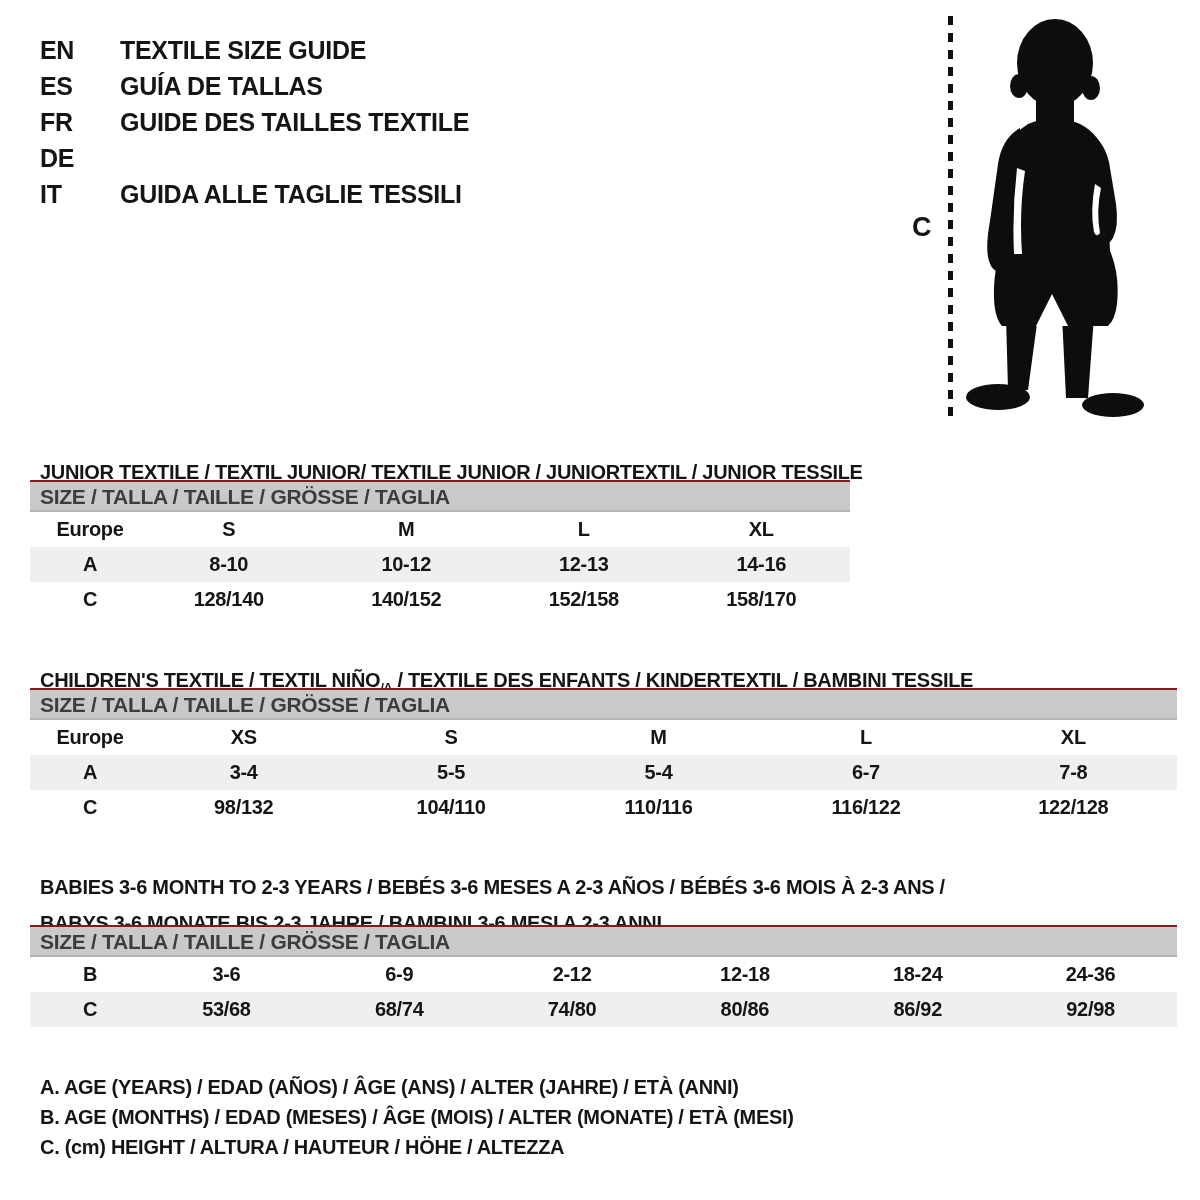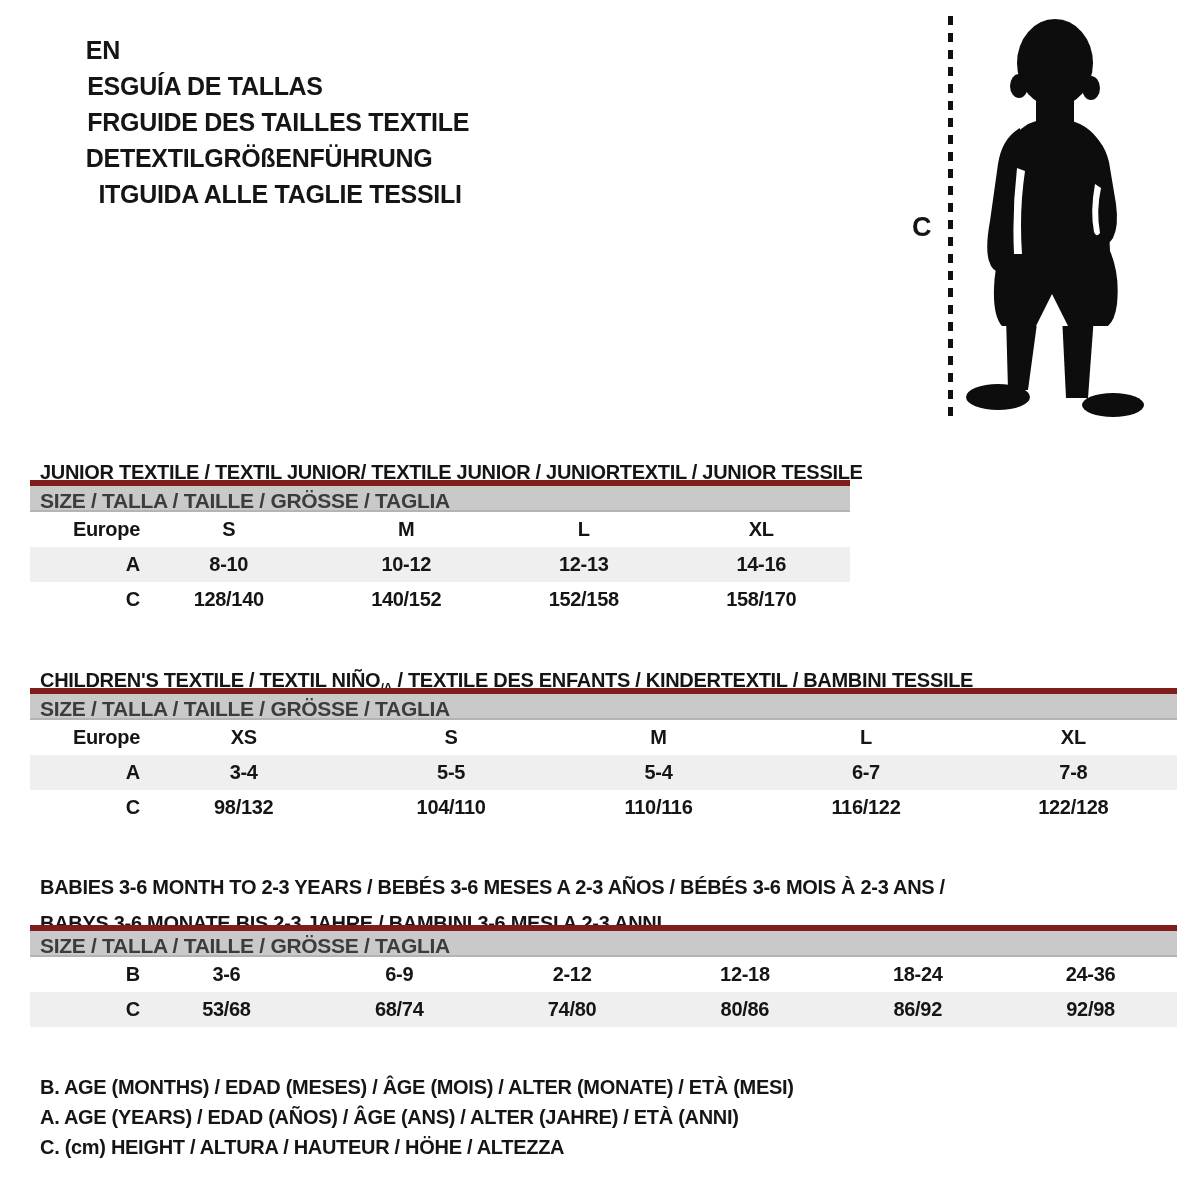--- a/index.html
+++ b/index.html
@@ -7,21 +7,21 @@
   body {
     position:relative;
     font-family:"Liberation Sans", sans-serif;
     font-weight:bold;
     color:#151515;
     letter-spacing:-0.3px;
     overflow:hidden;
   }
 
   
-  .lang-block { position:absolute; top:32px; left:40px;text-align:right; }
+  .lang-block { position:absolute; top:32px; left:40px; }
   .lang-row { display:flex; height:36px; align-items:center; font-size:25px; }
   .lang-code { width:80px; }
 
   
   .figure { position:absolute; top:0; left:890px; width:300px; height:430px; }
   .dash-line {
     position:absolute; left:58px; top:16px; width:5px; height:400px;
     background:repeating-linear-gradient(to bottom, #101010 0 9px, transparent 9px 17px);
   }
   .height-label { position:absolute; left:22px; top:212px; font-size:27px; }
@@ -36,50 +36,50 @@
 
   
   .size-table { position:absolute; left:30px; }
   .table-junior   { top:480px; width:820px; }
   .table-children { top:688px; width:1147px; }
   .table-babies   { top:925px; width:1147px; }
 
   .size-bar {
     height:32px; line-height:29px;
     background:#c9c9c9; color:#3c3c3c;
-    border-top:6px solid #7f1d1d; border-bottom:2px solid #b4b4b4;
+    border-top:2px solid #7f1d1d; border-bottom:2px solid #b4b4b4;
     padding-left:10px; font-size:21px;
   }
   .t-row { display:flex; height:35px; align-items:center; font-size:20px; }
   .t-row .cell { flex:1; text-align:center; }
-  .t-row .cell.label { flex:0 0 110px; text-align:right; padding-left:10px; }
+  .t-row .cell.label { flex:0 0 110px; text-align:center; padding-left:10px; }
   .t-row.alt { background:#efefef; }
 
   
   .legend { position:absolute; left:40px; top:1072px; }
   .legend-line { height:30px; line-height:30px; font-size:20px; }
 </style>
 </head>
 <body>
 
 <div class="lang-block">
   <div class="lang-row">
     <span class="lang-code">EN</span>
+    <span class="lang-title">TEXTILE SIZE GUIDE</span>
   </div>
   <div class="lang-row">
     <span class="lang-code">ES</span>
     <span class="lang-title">GUÍA DE TALLAS</span>
   </div>
   <div class="lang-row">
     <span class="lang-code">FR</span>
     <span class="lang-title">GUIDE DES TAILLES TEXTILE</span>
   </div>
   <div class="lang-row">
     <span class="lang-code">DE</span>
-    <span class="lang-title">TEXTILGRÖßENFÜHRUNG</span>
   </div>
   <div class="lang-row">
     <span class="lang-code">IT</span>
     <span class="lang-title">GUIDA ALLE TAGLIE TESSILI</span>
   </div>
 </div>
 
 <div class="figure">
   <span class="height-label">C</span>
   <div class="dash-line"></div>
@@ -196,16 +196,16 @@
     <div class="cell">53/68</div>
     <div class="cell">68/74</div>
     <div class="cell">74/80</div>
     <div class="cell">80/86</div>
     <div class="cell">86/92</div>
     <div class="cell">92/98</div>
   </div>
 </div>
 
 <div class="legend">
+  <div class="legend-line">A. AGE (YEARS) / EDAD (AÑOS) / ÂGE (ANS) / ALTER (JAHRE) / ETÀ (ANNI)</div>
   <div class="legend-line">B. AGE (MONTHS) / EDAD (MESES) / ÂGE (MOIS) / ALTER (MONATE) / ETÀ (MESI)</div>
-  <div class="legend-line">A. AGE (YEARS) / EDAD (AÑOS) / ÂGE (ANS) / ALTER (JAHRE) / ETÀ (ANNI)</div>
   <div class="legend-line">C. (cm) HEIGHT / ALTURA / HAUTEUR / HÖHE / ALTEZZA</div>
 </div>
 
 </body></html>

